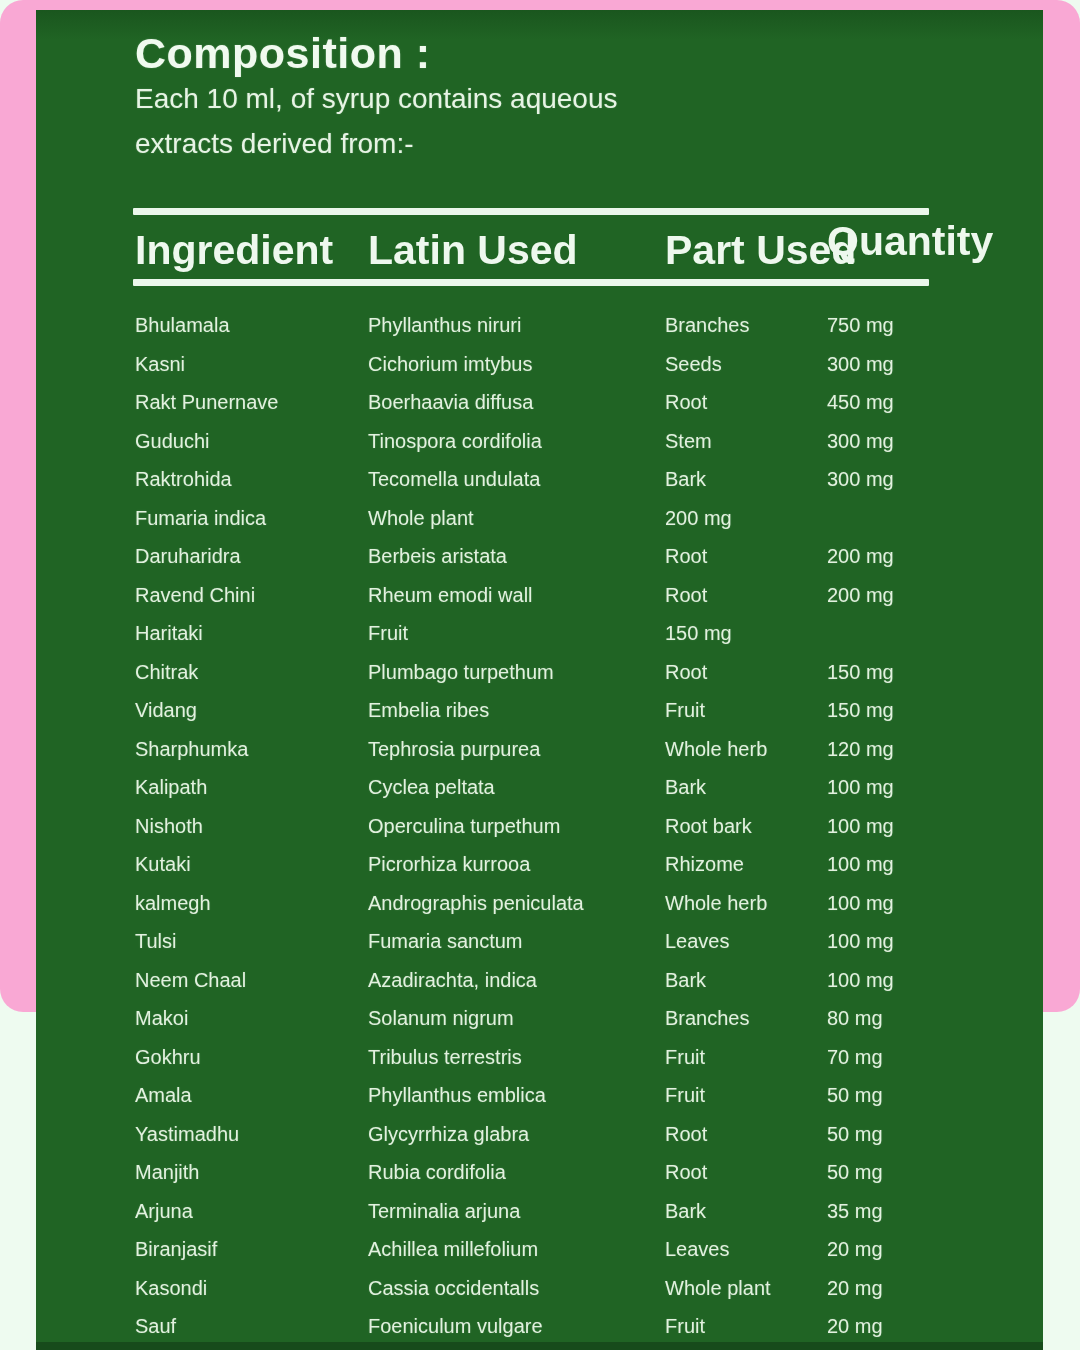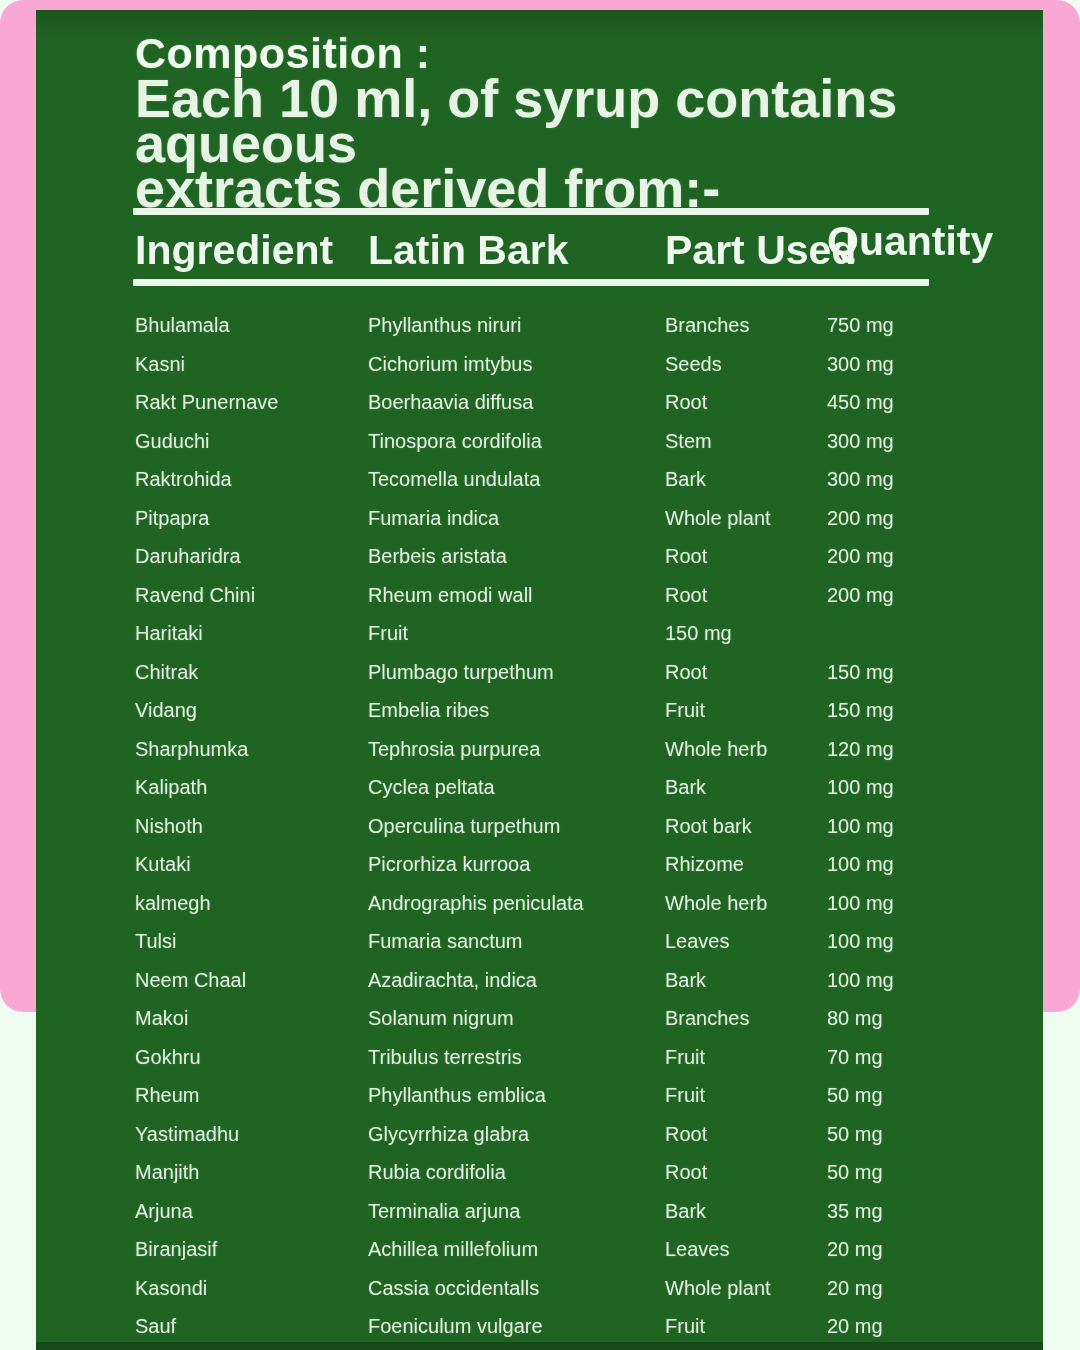--- a/index.html
+++ b/index.html
@@ -44,22 +44,22 @@
     text-shadow: 0 0 2px rgba(220, 250, 220, 0.25);
   }
   .title {
     font-size: 43px;
     font-weight: bold;
     line-height: 46px;
     letter-spacing: 0.5px;
     color: #f0faef;
   }
   .subtitle-line {
-    font-size: 54px;
-    font-weight: bold;
+    font-size: 28px;
+    font-weight: normal;
     line-height: 45px;
     letter-spacing: 0px;
     color: #e7f4e5;
   }
   .rule {
     position: absolute;
     left: 97px;
     width: 796px;
     height: 7px;
     background: #ebf7eb;
@@ -114,21 +114,21 @@
     <div class="heading-block">
       <div class="title">Composition :</div>
       <div class="subtitle-line">Each 10 ml, of syrup contains aqueous</div>
       <div class="subtitle-line">extracts derived from:-</div>
     </div>
 
     <div class="rule rule-top"></div>
 
     <div class="thead">
       <div class="cell c0">Ingredient</div>
-      <div class="cell c1">Latin Bark</div>
+      <div class="cell c1">Latin Used</div>
       <div class="cell c2">Part Used</div>
       <div class="cell c3">Quantity</div>
     </div>
 
     <div class="rule rule-bottom"></div>
 
     <div class="tbody">
         <div class="trow">
           <span class="cell c0">Bhulamala</span>
           <span class="cell c1">Phyllanthus niruri</span>
@@ -153,21 +153,20 @@
           <span class="cell c2">Stem</span>
           <span class="cell c3">300 mg</span>
         </div>
         <div class="trow">
           <span class="cell c0">Raktrohida</span>
           <span class="cell c1">Tecomella undulata</span>
           <span class="cell c2">Bark</span>
           <span class="cell c3">300 mg</span>
         </div>
         <div class="trow">
-          <span class="cell c0">Pitpapra</span>
           <span class="cell c1">Fumaria indica</span>
           <span class="cell c2">Whole plant</span>
           <span class="cell c3">200 mg</span>
         </div>
         <div class="trow">
           <span class="cell c0">Daruharidra</span>
           <span class="cell c1">Berbeis aristata</span>
           <span class="cell c2">Root</span>
           <span class="cell c3">200 mg</span>
         </div>
@@ -242,21 +241,21 @@
           <span class="cell c2">Branches</span>
           <span class="cell c3">80 mg</span>
         </div>
         <div class="trow">
           <span class="cell c0">Gokhru</span>
           <span class="cell c1">Tribulus terrestris</span>
           <span class="cell c2">Fruit</span>
           <span class="cell c3">70 mg</span>
         </div>
         <div class="trow">
-          <span class="cell c0">Rheum</span>
+          <span class="cell c0">Amala</span>
           <span class="cell c1">Phyllanthus emblica</span>
           <span class="cell c2">Fruit</span>
           <span class="cell c3">50 mg</span>
         </div>
         <div class="trow">
           <span class="cell c0">Yastimadhu</span>
           <span class="cell c1">Glycyrrhiza glabra</span>
           <span class="cell c2">Root</span>
           <span class="cell c3">50 mg</span>
         </div>

